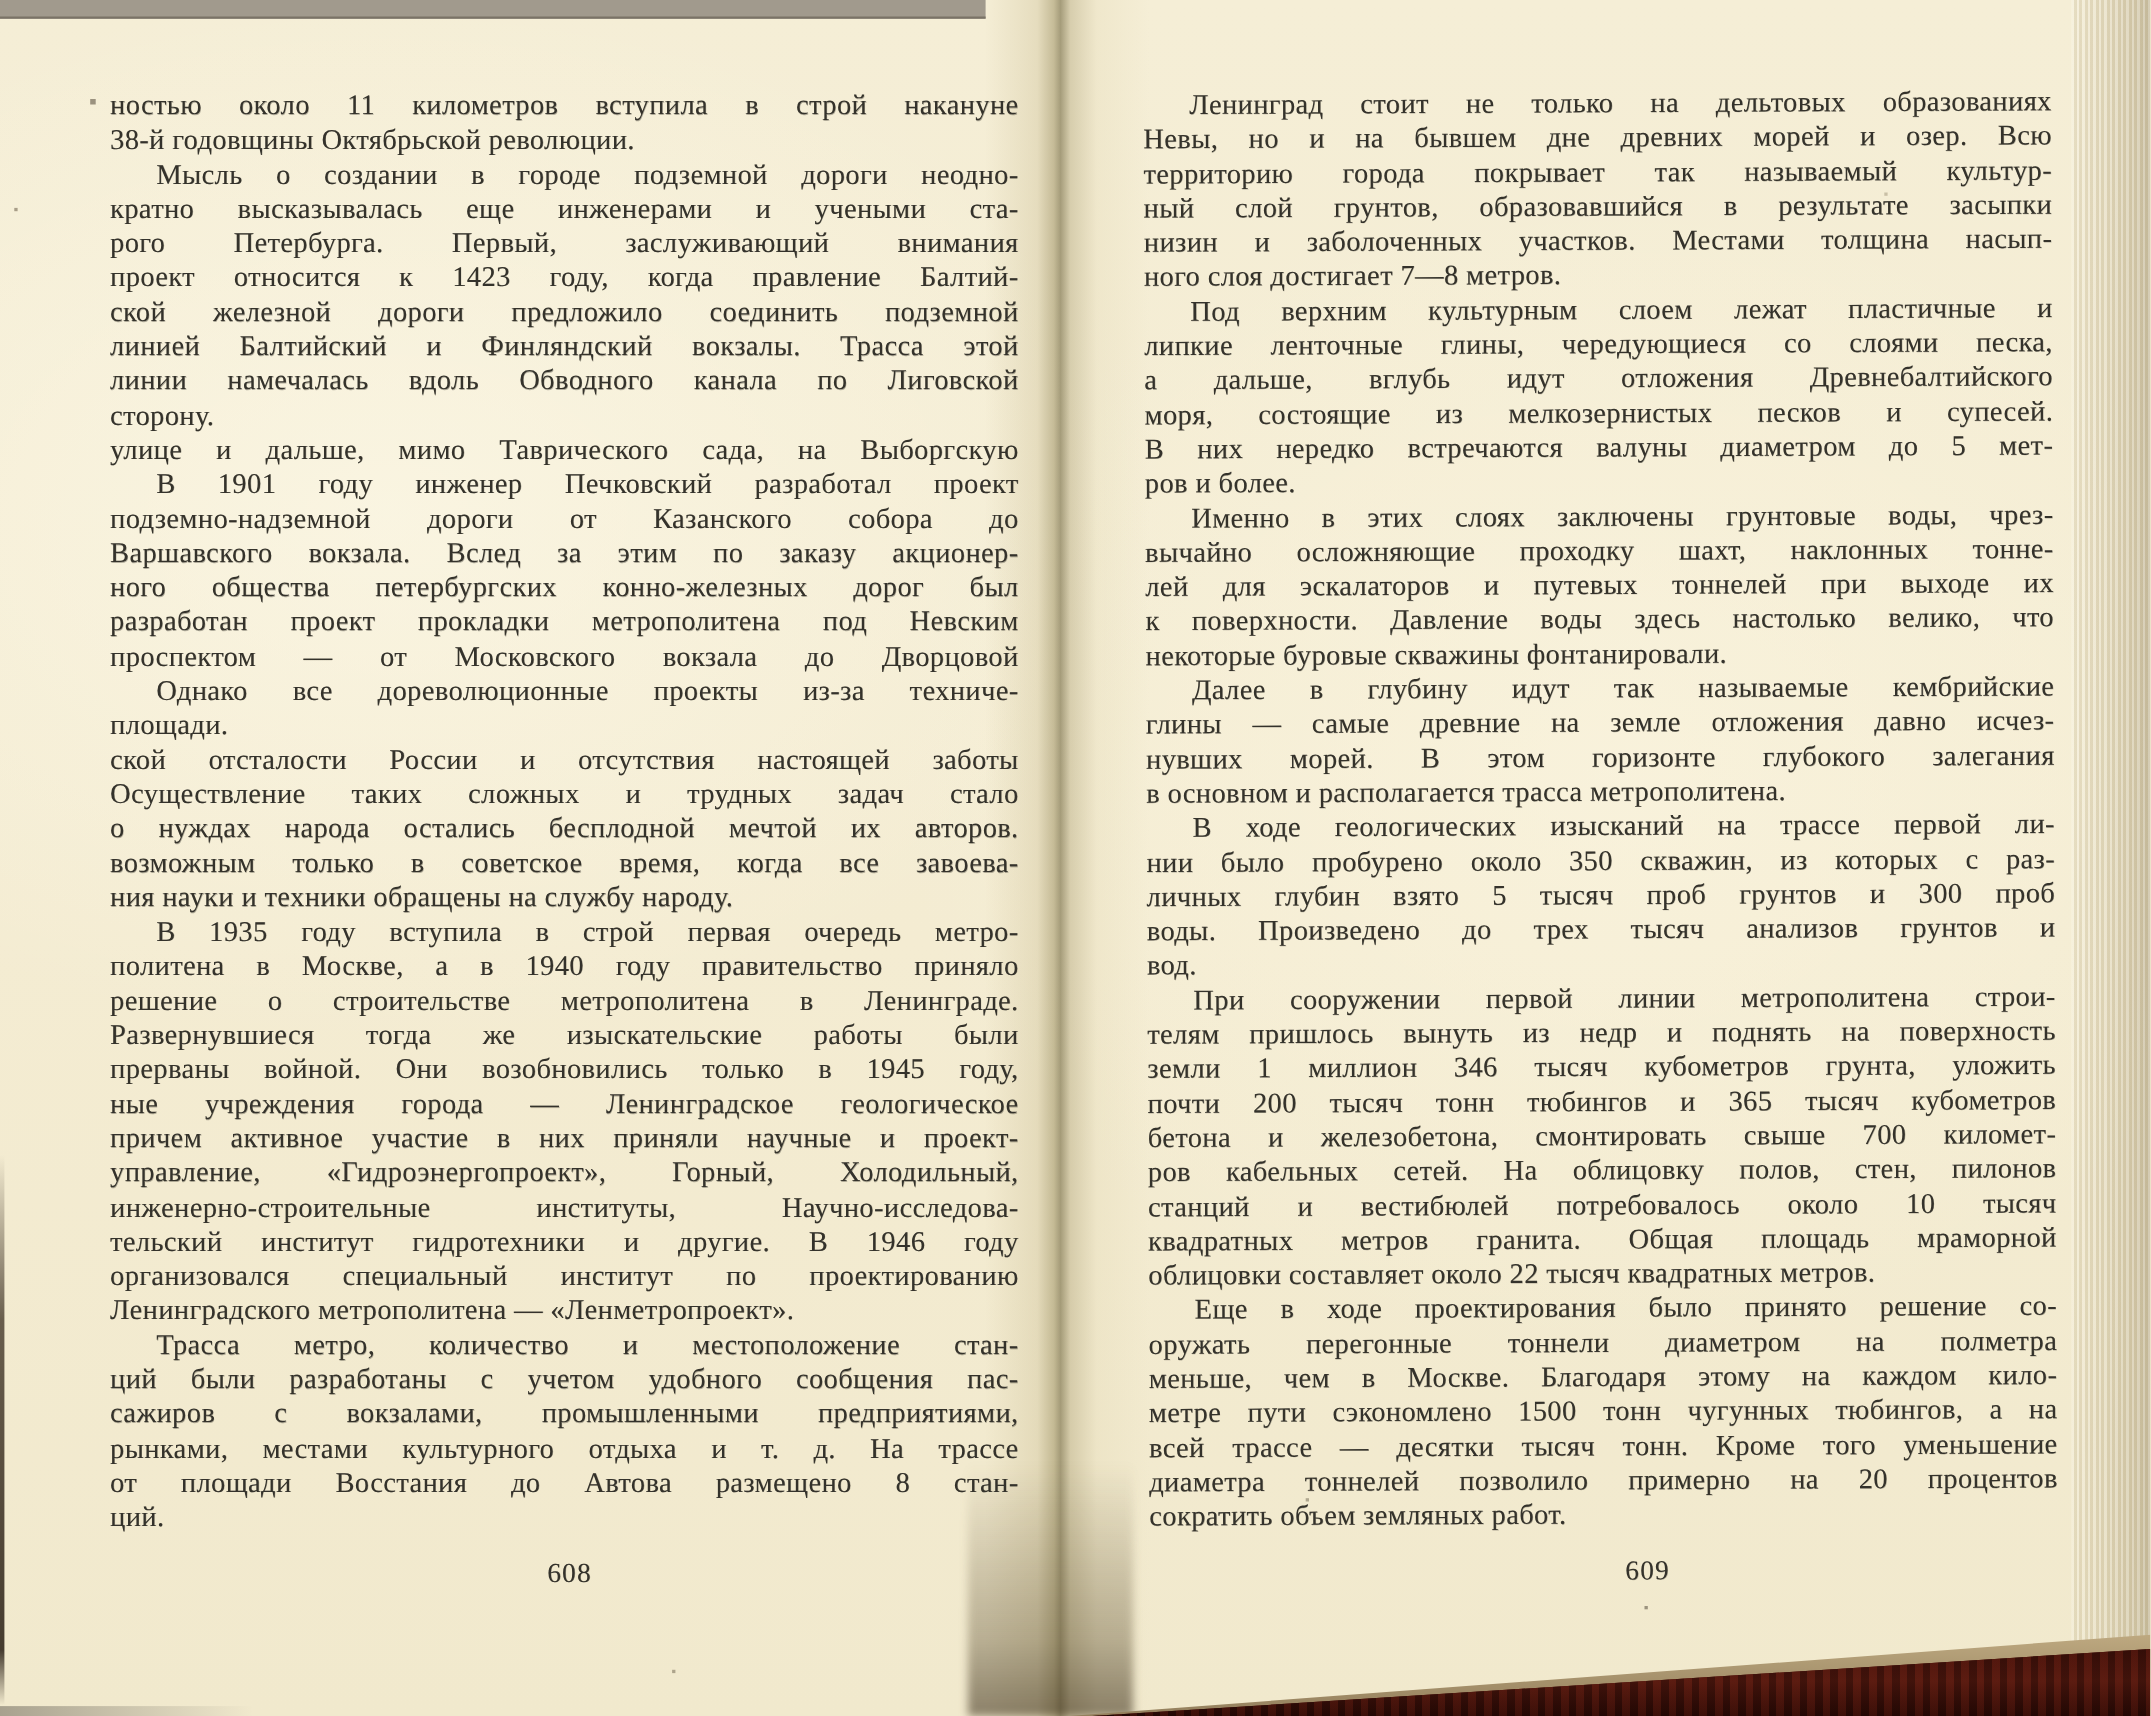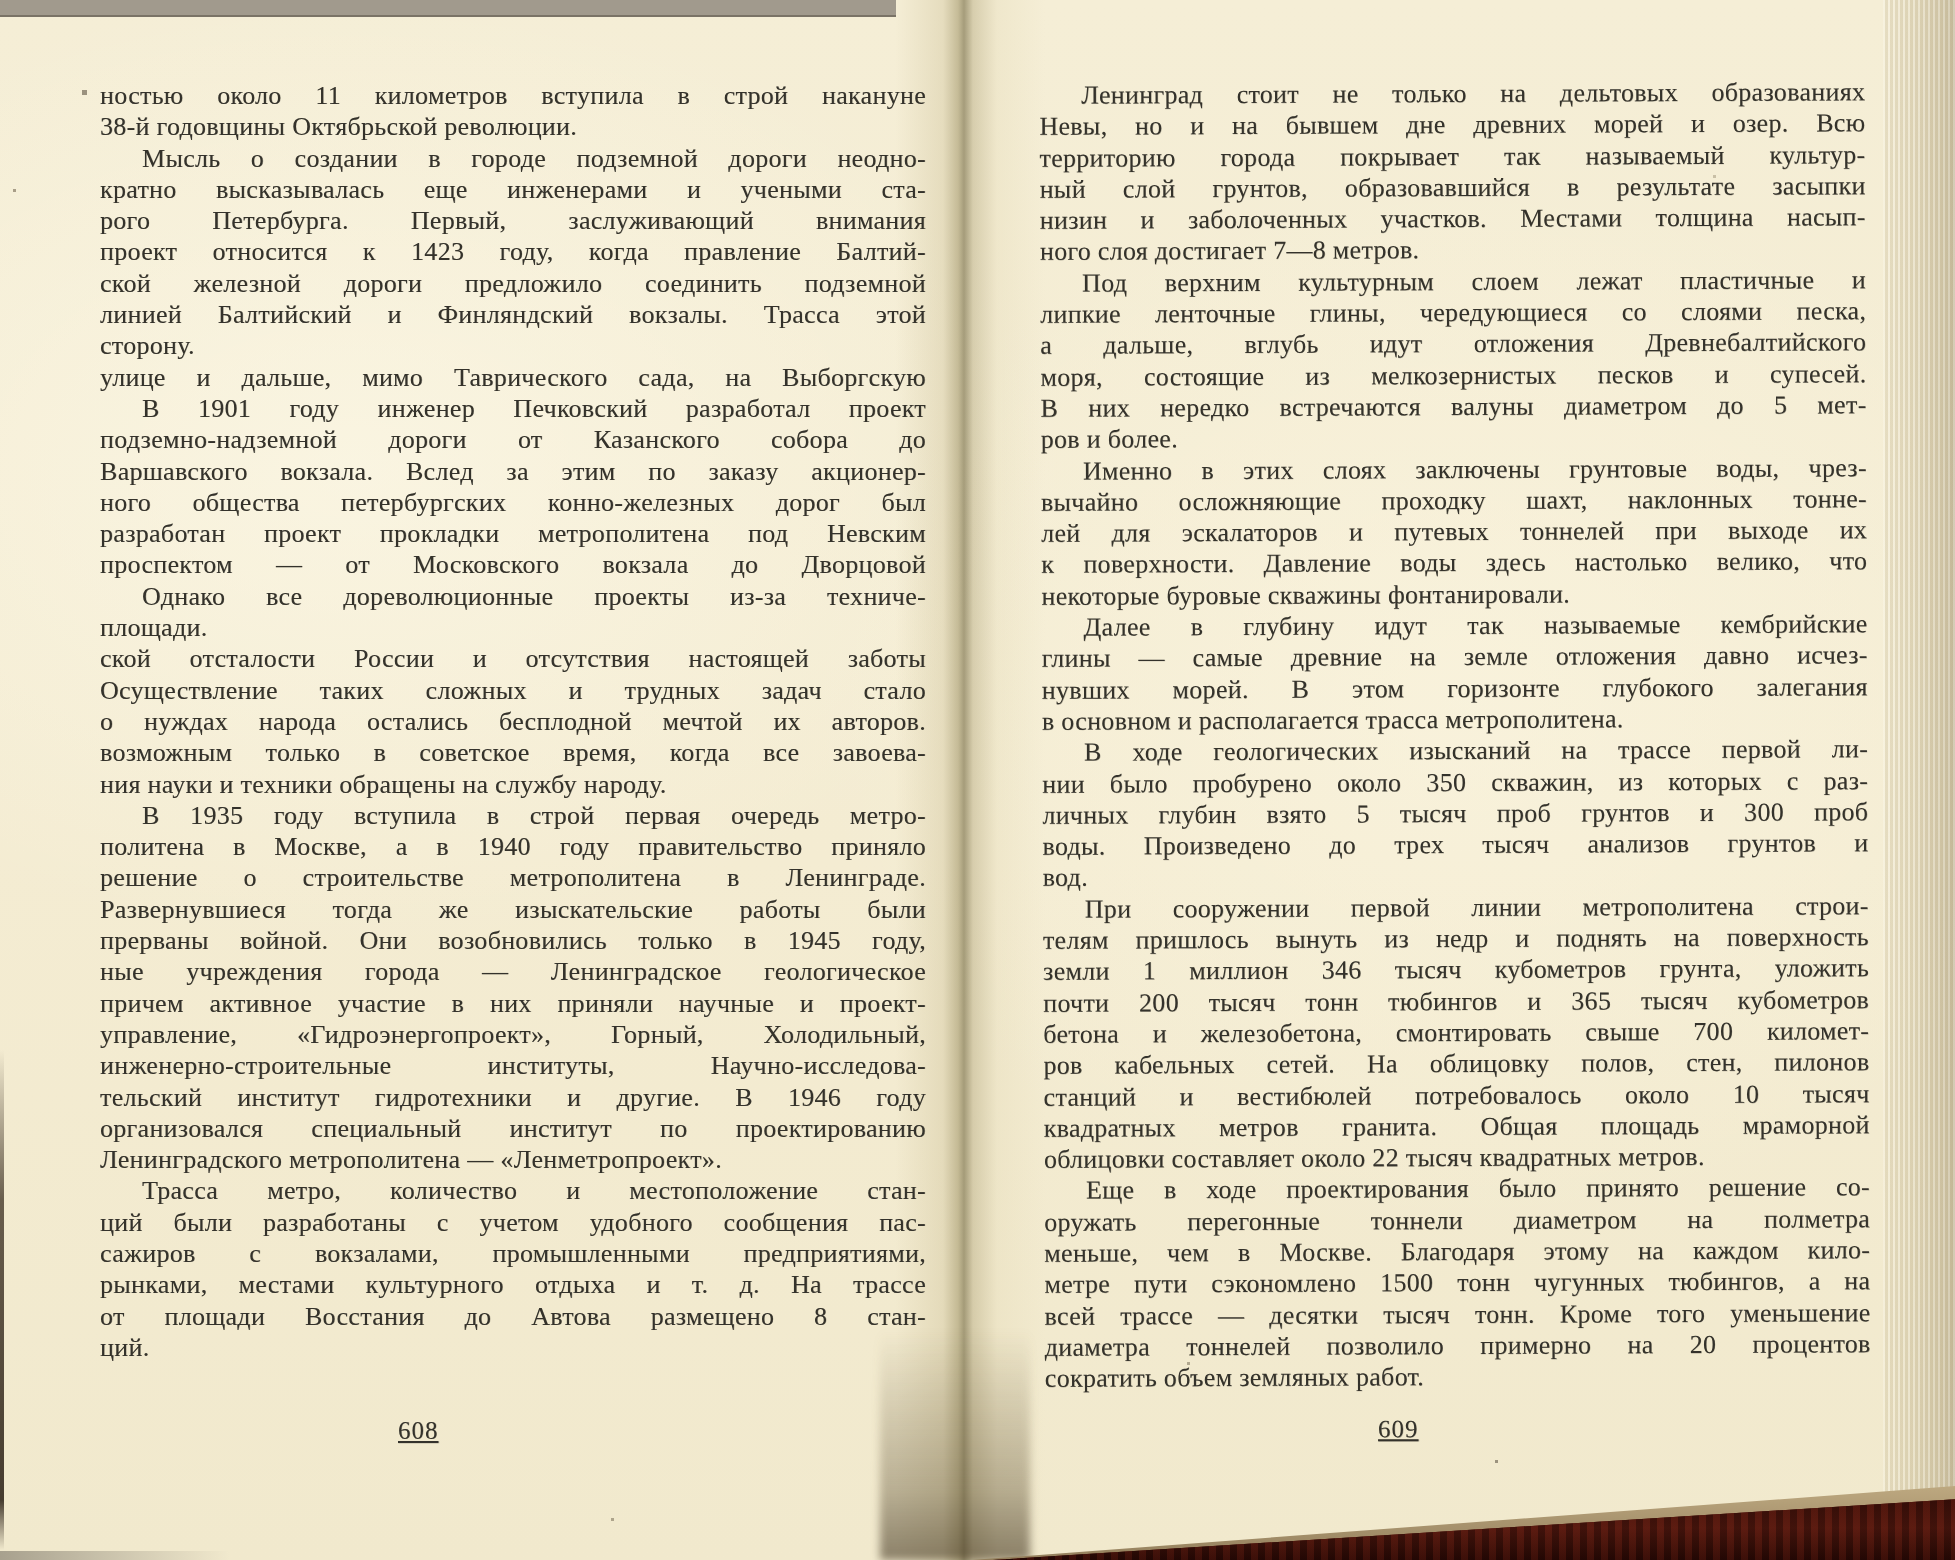--- a/index.html
+++ b/index.html
@@ -82,23 +82,22 @@
     height:31.3px;line-height:31.3px;font-size:26px;letter-spacing:.3px;
     text-align:justify;text-align-last:justify;white-space:nowrap;
     text-shadow:.4px .4px .3px rgba(45,42,35,.35);
   }
   .page-text .line.indent{padding-left:42px;}
   .page-text .line.last{text-align-last:left;}
   #left-text{left:100px;top:80px;width:826px;}
   #right-text{left:1042px;top:78px;width:826px;transform:rotate(-.25deg);}
   .page-number{
     position:absolute;width:140px;height:30px;line-height:30px;
-    text-align:left;font-size:25px;color:#34322b;letter-spacing:1px;
+    text-align:right;font-size:25px;color:#34322b;letter-spacing:1px;
     text-shadow:.4px .4px .3px rgba(45,42,35,.35);
-    text-decoration:underline;
   }
   #left-number{left:398px;top:1416px;}
   #right-number{left:1378px;top:1414px;transform:rotate(-.25deg);}
 </style>
 </head>
 <body>
 
 <div class="spread"></div>
 
 <div class="scan-strip"></div>
@@ -113,20 +112,21 @@
 
 <div id="left-text" class="page-text">
     <div class="line">ностью около 11 километров вступила в строй накануне</div>
     <div class="line last">38-й годовщины Октябрьской революции.</div>
     <div class="line indent">Мысль о создании в городе подземной дороги неодно-</div>
     <div class="line">кратно высказывалась еще инженерами и учеными ста-</div>
     <div class="line">рого Петербурга. Первый, заслуживающий внимания</div>
     <div class="line">проект относится к 1423 году, когда правление Балтий-</div>
     <div class="line">ской железной дороги предложило соединить подземной</div>
     <div class="line">линией Балтийский и Финляндский вокзалы. Трасса этой</div>
+    <div class="line">линии намечалась вдоль Обводного канала по Лиговской</div>
     <div class="line last">сторону.</div>
     <div class="line">улице и дальше, мимо Таврического сада, на Выборгскую</div>
     <div class="line indent">В 1901 году инженер Печковский разработал проект</div>
     <div class="line">подземно-надземной дороги от Казанского собора до</div>
     <div class="line">Варшавского вокзала. Вслед за этим по заказу акционер-</div>
     <div class="line">ного общества петербургских конно-железных дорог был</div>
     <div class="line">разработан проект прокладки метрополитена под Невским</div>
     <div class="line">проспектом — от Московского вокзала до Дворцовой</div>
     <div class="line indent">Однако все дореволюционные проекты из-за техниче-</div>
     <div class="line last">площади.</div>

